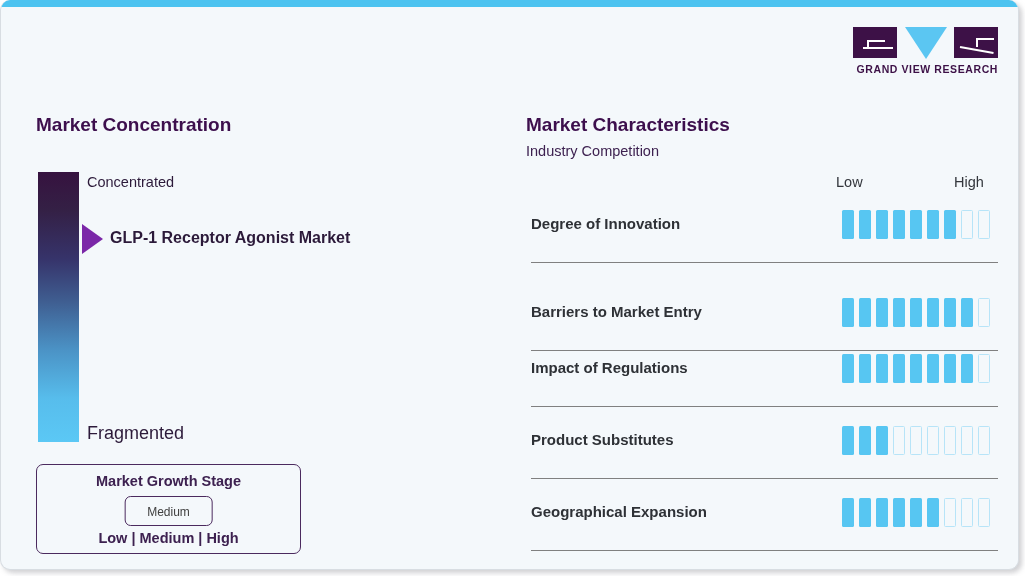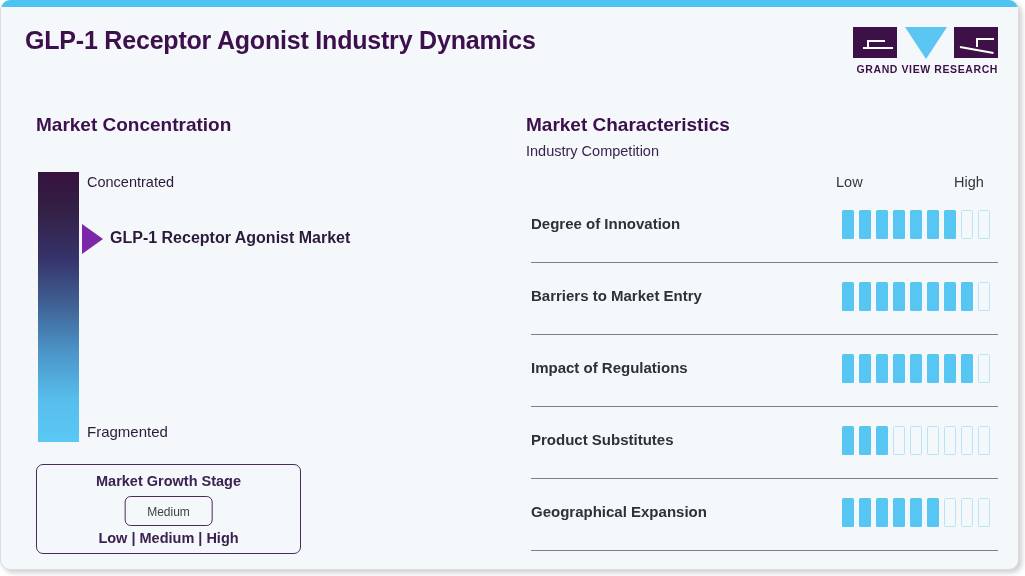--- a/index.html
+++ b/index.html
@@ -123,21 +123,21 @@
     position: absolute;
     left: 86px;
     top: 174px;
     font-size: 14.5px;
     color: #2c1a3a;
   }
   #label-fragmented {
     position: absolute;
     left: 86px;
     top: 423px;
-    font-size: 15px;
+    font-size: 18px;
     color: #2c1a3a;
   }
 
   #marker-triangle {
     position: absolute;
     left: 81px;
     top: 224px;
     width: 0; height: 0;
     border-top: 15px solid transparent;
     border-bottom: 15px solid transparent;
@@ -268,21 +268,20 @@
     background: #808080;
   }
 </style>
 </head>
 <body>
 
 <div id="card">
 
   <div id="topbar"></div>
 
-  <div id="header-title">GLP-1 Receptor Agonist Industry Dynamics</div>
 
   <div id="logo">
     <div class="logo-marks">
       <div class="logo-sq left">
         <div class="bar1" style="left:14px; top:13px; width:2px; height:9px;"></div>
         <div class="bar1" style="left:14px; top:13px; width:18px; height:2px;"></div>
         <div class="bar1" style="left:10px; top:20px; width:30px; height:2px;"></div>
       </div>
       <div class="logo-tri"></div>
       <div class="logo-sq right">
@@ -327,21 +326,21 @@
           <div class="meter-seg on"></div>
           <div class="meter-seg on"></div>
           <div class="meter-seg on"></div>
           <div class="meter-seg on"></div>
           <div class="meter-seg on"></div>
           <div class="meter-seg off"></div>
           <div class="meter-seg off"></div>
         </div>
         <div class="char-divider"></div>
       </div>
-      <div class="char-row" style="top: 272px;">
+      <div class="char-row" style="top: 288px;">
         <div class="char-label">Barriers to Market Entry</div>
         <div class="char-meter">
           <div class="meter-seg on"></div>
           <div class="meter-seg on"></div>
           <div class="meter-seg on"></div>
           <div class="meter-seg on"></div>
           <div class="meter-seg on"></div>
           <div class="meter-seg on"></div>
           <div class="meter-seg on"></div>
           <div class="meter-seg on"></div>

